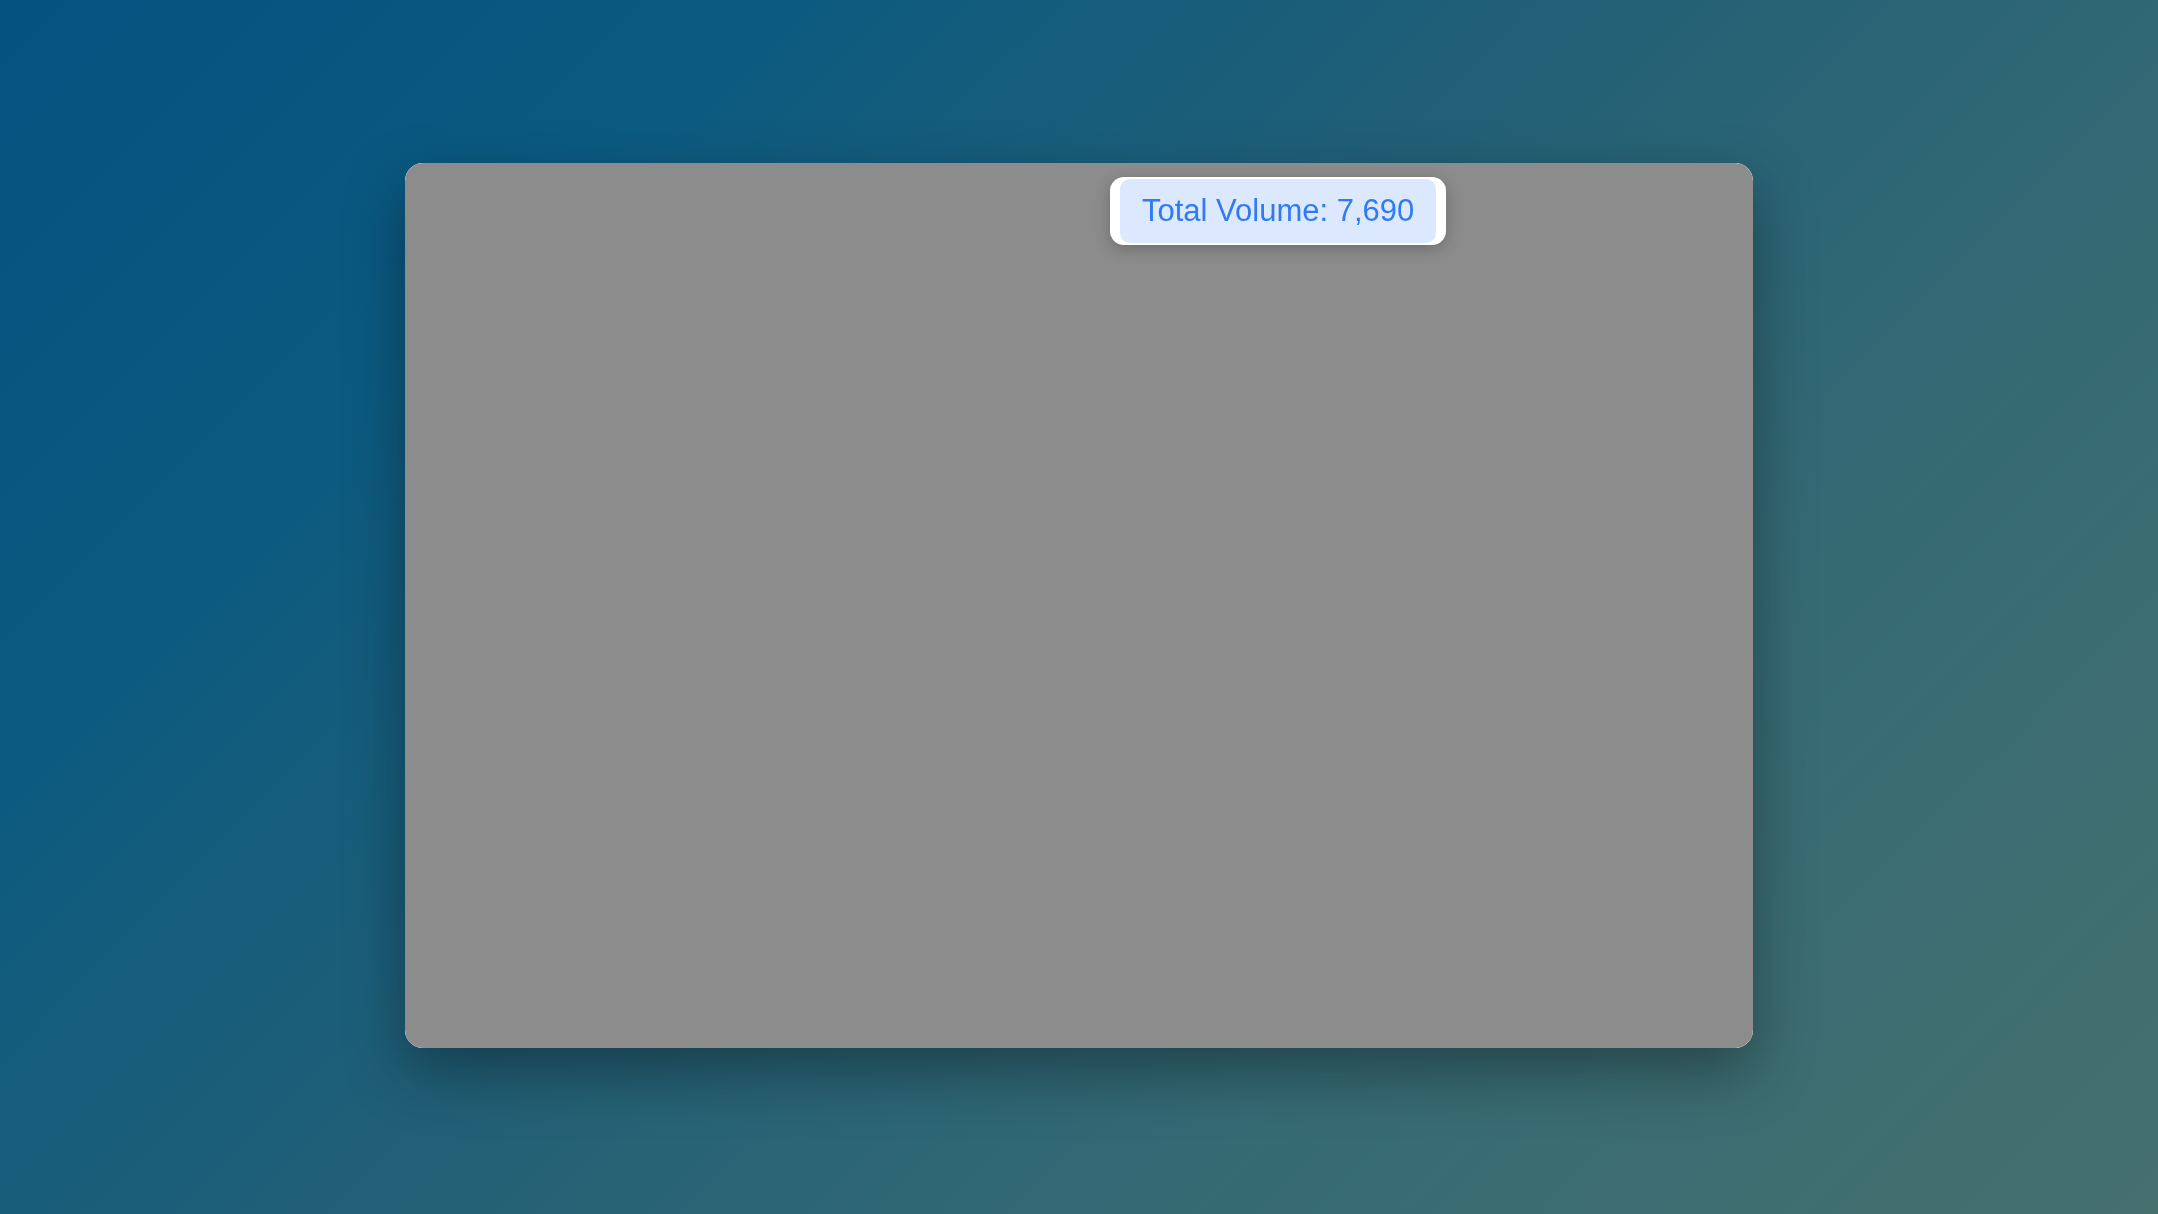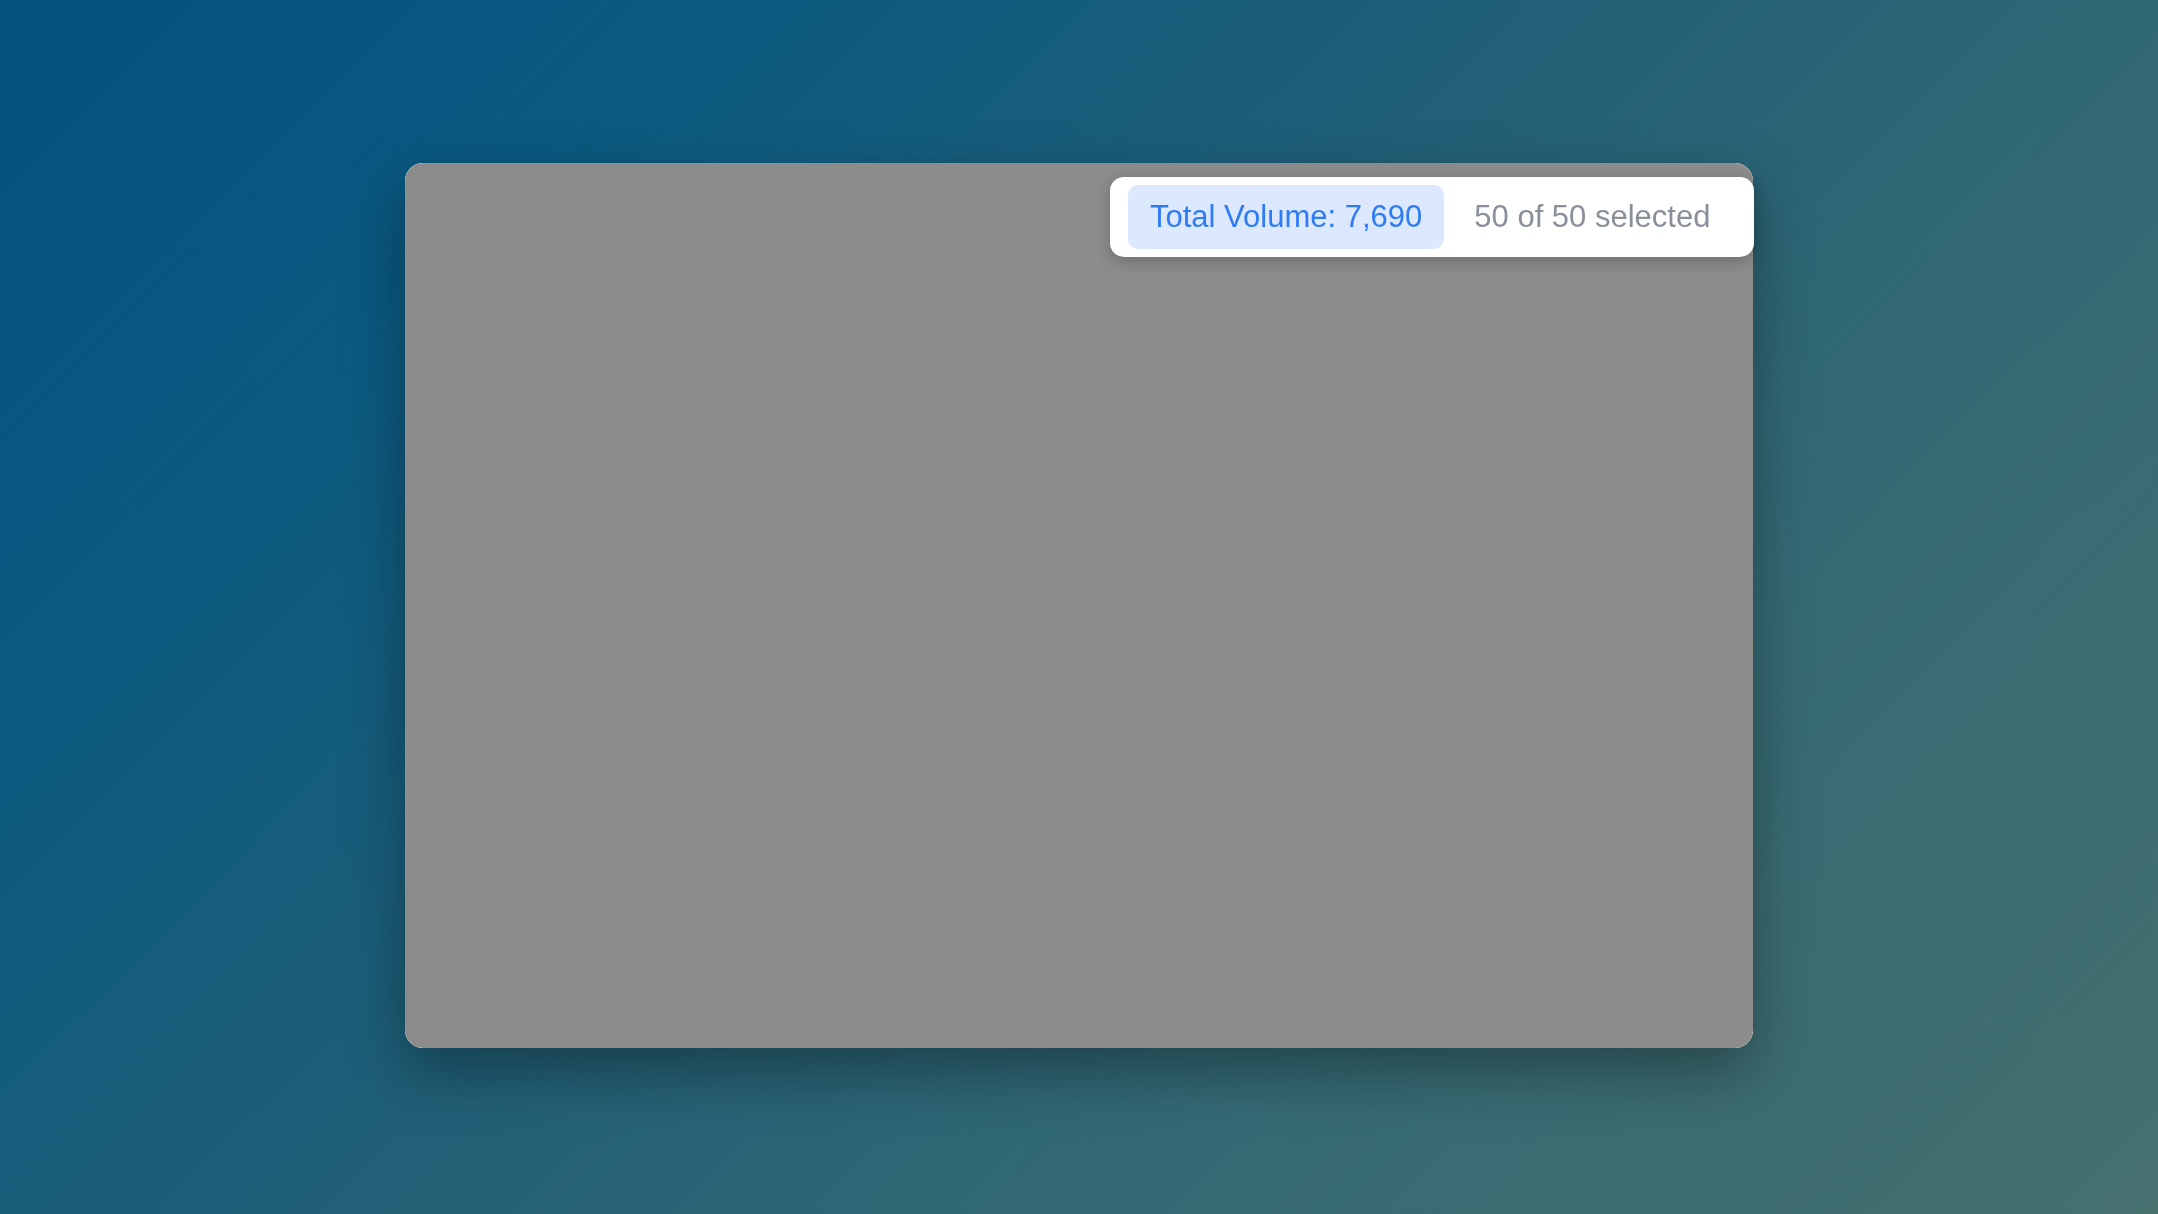--- a/index.html
+++ b/index.html
@@ -97,24 +97,24 @@
     border-right: 4px solid #111827;
     border-bottom: 4px solid #111827;
     transform: rotate(45deg) translate(-3px,-3px);
   }
 
   
   .status-pill {
     position: absolute;
     left: 1110px;
     top: 177px;
-    height: 80px;
-    display: flex;
-    align-items: center;
-    padding: 0 18px;
+    height: 68px;
+    display: flex;
+    align-items: center;
+    padding: 0 10px;
     background: #ffffff;
     border-radius: 14px;
     box-shadow: 0 4px 16px rgba(0,0,0,0.22);
     z-index: 20;
   }
   .volume-chip {
     background: #DBE8FD;
     color: #2F7BF5;
     border-radius: 10px;
     font-size: 31px;
@@ -391,14 +391,13 @@
       </div>
 
     </div>
   </div>
 
   <div class="card-dim"></div>
 </div>
 
 <div class="status-pill">
   <div class="volume-chip">Total Volume: 7,690</div>
-  <div class="selected-text">50 of 50 selected</div>
 </div>
 
 </body></html>

